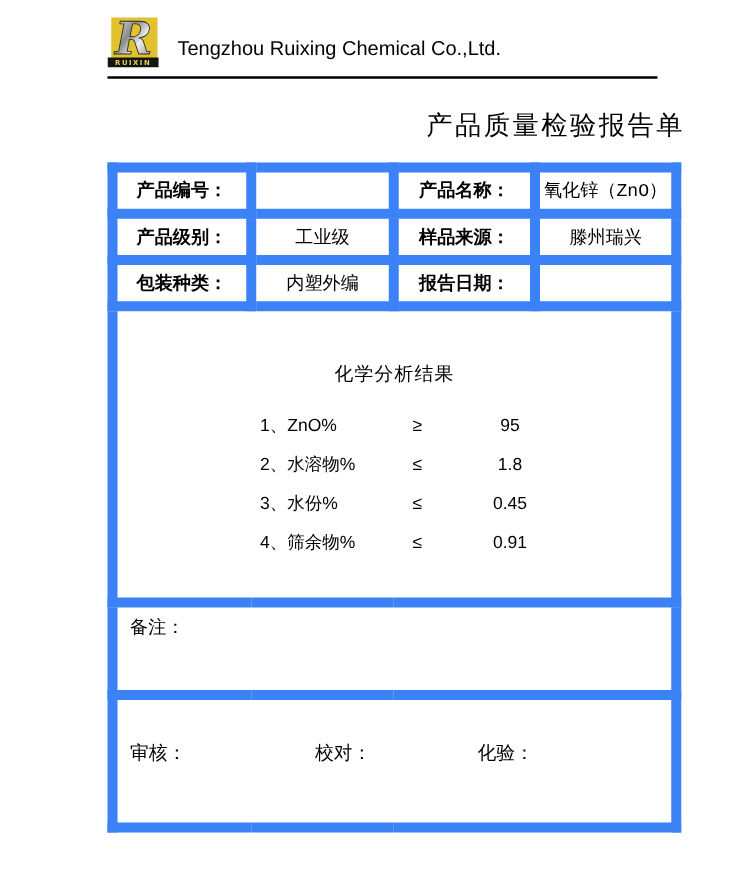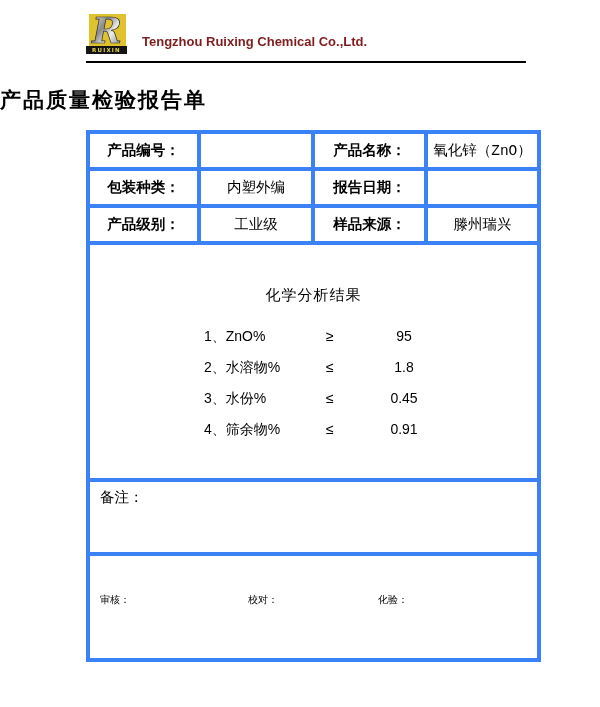--- a/index.html
+++ b/index.html
@@ -8,52 +8,52 @@
   .page { position:relative; width:600px; height:707px; background:#fff; overflow:hidden; }
 
   
   .header { position:absolute; left:86px; top:12px; width:452px;
             display:flex; align-items:flex-end; }
   .logo { width:41px; height:42px; flex:0 0 41px; display:block; }
   .company { display:flex; align-items:baseline; margin-left:8px;
              padding-bottom:5px; white-space:nowrap; }
   .company-cn { font-family:"Liberation Serif", serif; font-size:15px;
                 color:#3c3c3c; letter-spacing:1px; }
-  .company-en { font-family:"Liberation Sans", sans-serif; font-weight:bold;
-                font-size:13px; color:#7f1d1d; margin-left:7px; }
+  .company-en { font-family:"Liberation Sans", sans-serif; font-weight:normal;
+                font-size:16px; color:#000000; margin-left:7px; }
   .header-rule { position:absolute; left:86px; top:61px; width:440px;
                  height:2px; background:#000; }
 
   
-  .title { position:absolute; left:0; top:86px; width:548px; text-align:left;
-           font-size:21px; font-weight:bold; letter-spacing:2px; }
+  .title { position:absolute; left:0; top:86px; width:548px; text-align:right;
+           font-size:21px; font-weight:normal; letter-spacing:2px; }
 
   
   table.report { position:absolute; left:86px; top:130px; width:451px;
                  border-collapse:collapse; table-layout:fixed; }
-  .report td { border:4px solid #3b82f6; text-align:center; vertical-align:middle;
+  .report td { border:8px solid #3b82f6; text-align:center; vertical-align:middle;
                font-size:14.5px; overflow:hidden; }
   tr.info-row { height:37px; }
   .lbl { font-weight:bold; font-family:"Liberation Sans", sans-serif; }
   .val { font-family:Liberation Mono, monospace;margin-left:34px; }
 
   td.analysis-cell { height:237px; vertical-align:top; text-align:left;
                      padding-top:41px; font-family:Liberation Sans, sans-serif; }
   .analysis-heading { text-align:center; font-size:15px; letter-spacing:1px; }
   .analysis-items { margin-top:16px; margin-left:114px; font-size:14px; }
   .analysis-item { display:grid; grid-template-columns:122px 32px 92px;
                    line-height:31px; }
   .analysis-val { text-align:center; }
 
   td.remarks-cell { height:74px; vertical-align:top; text-align:left;
                     padding:6px 10px; font-family:"Liberation Serif", serif;
                     font-size:14.5px; }
   td.sign-cell { height:106px; text-align:left; padding:0 0 14px 10px; }
   .sign-grid { display:grid; grid-template-columns:148px 130px auto;
-               font-family:"Liberation Serif", serif; font-size:10px; }
+               font-family:"Liberation Serif", serif; font-size:15px; }
 </style>
 </head>
 <body>
 
 <div class="page">
 
   <div class="header">
     <svg class="logo" viewBox="0 0 41 42">
       <defs>
         <linearGradient id="rgrad" x1="0" y1="0" x2="1" y2="1">
@@ -84,30 +84,30 @@
         <col style="width:113px">
     </colgroup>
     <tbody>
       <tr class="info-row">
         <td class="lbl">产品编号：</td>
         <td class="val"></td>
         <td class="lbl">产品名称：</td>
         <td class="val">氧化锌（ZnO）</td>
       </tr>
       <tr class="info-row">
+        <td class="lbl">产品级别：</td>
+        <td class="val">工业级</td>
+        <td class="lbl">样品来源：</td>
+        <td class="val">滕州瑞兴</td>
+      </tr>
+      <tr class="info-row">
         <td class="lbl">包装种类：</td>
         <td class="val">内塑外编</td>
         <td class="lbl">报告日期：</td>
         <td class="val"></td>
-      </tr>
-      <tr class="info-row">
-        <td class="lbl">产品级别：</td>
-        <td class="val">工业级</td>
-        <td class="lbl">样品来源：</td>
-        <td class="val">滕州瑞兴</td>
       </tr>
 
       <tr>
         <td class="analysis-cell" colspan="4">
           <div class="analysis-heading">化学分析结果</div>
           <div class="analysis-items">
             <div class="analysis-item">
               <span>1、ZnO%</span>
               <span>≥</span>
               <span class="analysis-val">95</span>

